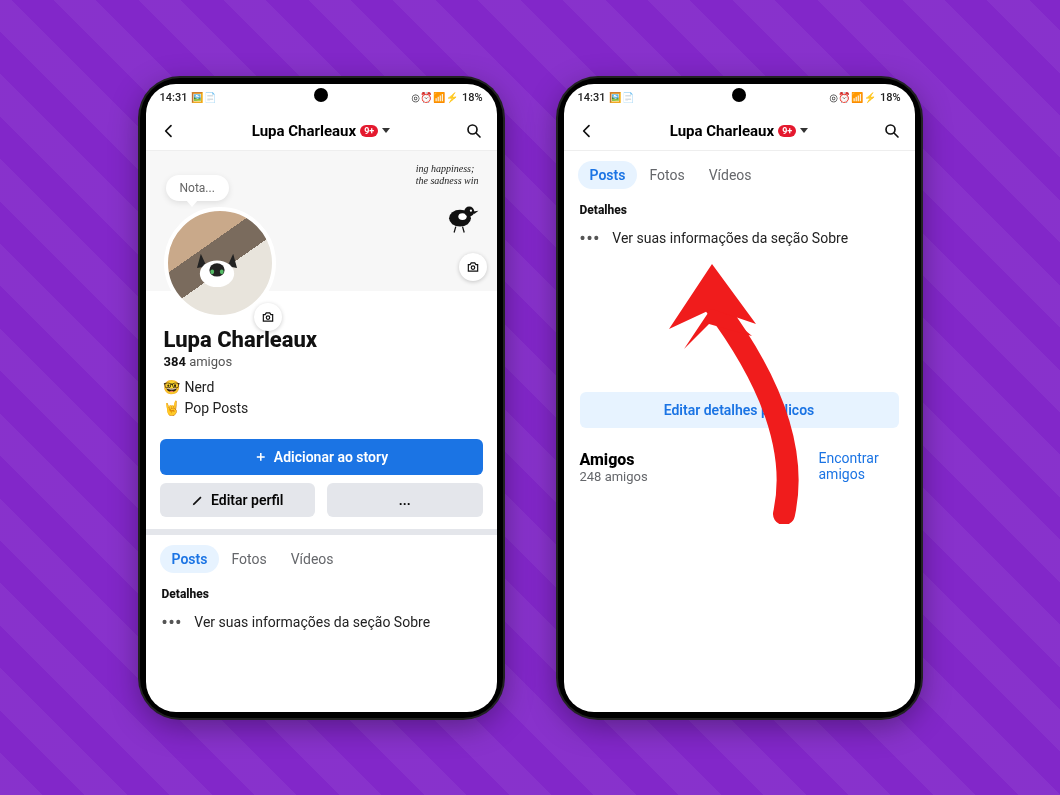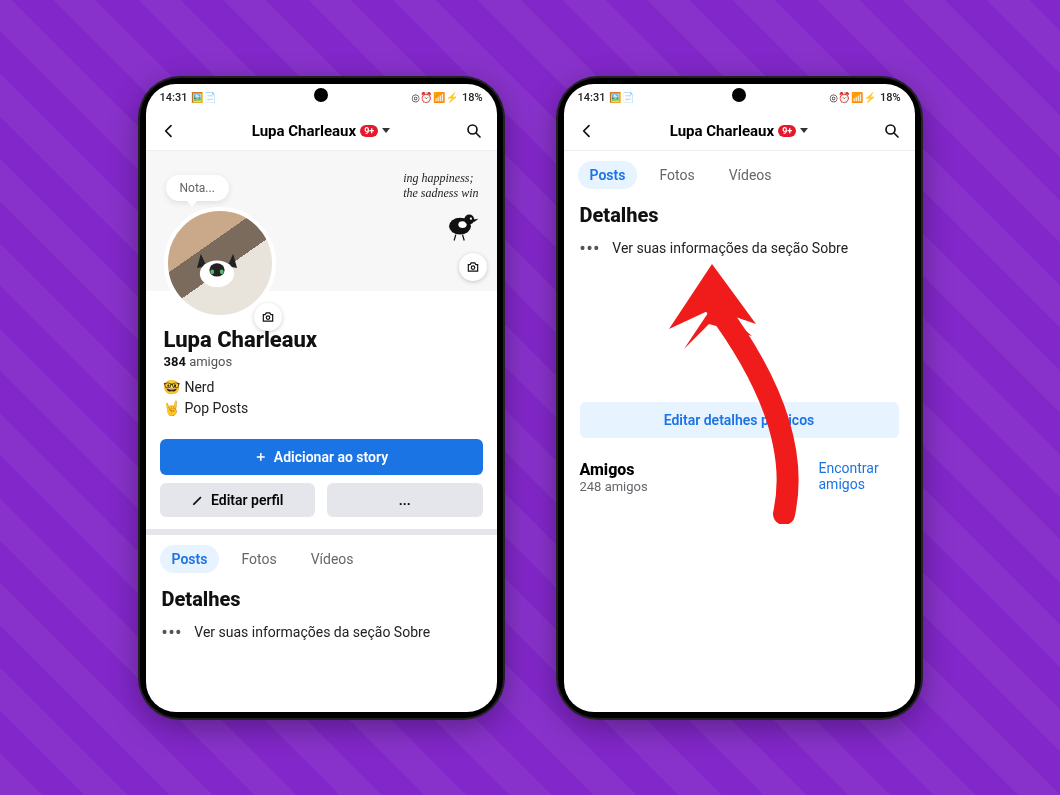--- a/index.html
+++ b/index.html
@@ -117,23 +117,23 @@
       position: absolute;
       bottom: -6px;
       left: 20px;
       width: 0; height: 0;
       border-left: 6px solid transparent;
       border-right: 6px solid transparent;
       border-top: 7px solid #fff;
     }
     .cover-art {
       position: absolute;
-      top: 20px;
+      top: 12px;
       right: 18px;
-      font-size: 12px;
+      font-size: 10px;
       font-style: italic;
       text-align: left;
       color: #222;
       font-family: Georgia, serif;
       line-height: 1.25;
     }
     .bird-doodle {
       position: absolute;
       top: 30px;
       right: -2px;
@@ -191,29 +191,28 @@
       font-size: 14px;
       font-weight: 600;
     }
     .btn-primary { background: #1b74e4; color: #fff; }
     .btn-secondary-row { display: flex; gap: 12px; }
     .btn-secondary { background: #e4e6eb; color: #050505; flex: 1; }
     .btn-more { width: 40px; }
     .section-divider { height: 6px; background: #e4e6eb; }
     .tabs {
       display: flex;
-      gap: 10px;
       padding: 10px 14px;
       font-size: 14px;
       color: #65676b;
     }
     .tab { padding: 6px 12px; border-radius: 18px; }
     .tab.active { background: #e7f3ff; color: #1b74e4; font-weight: 600; }
     .section-title {
-      font-size: 20px;
+      font-size: 12px;
       font-weight: 800;
       padding: 4px 16px 8px 16px;
       color: #111;
     }
     .about-row {
       display: flex;
       align-items: center;
       gap: 12px;
       padding: 4px 16px 12px 16px;
       font-size: 14px;

